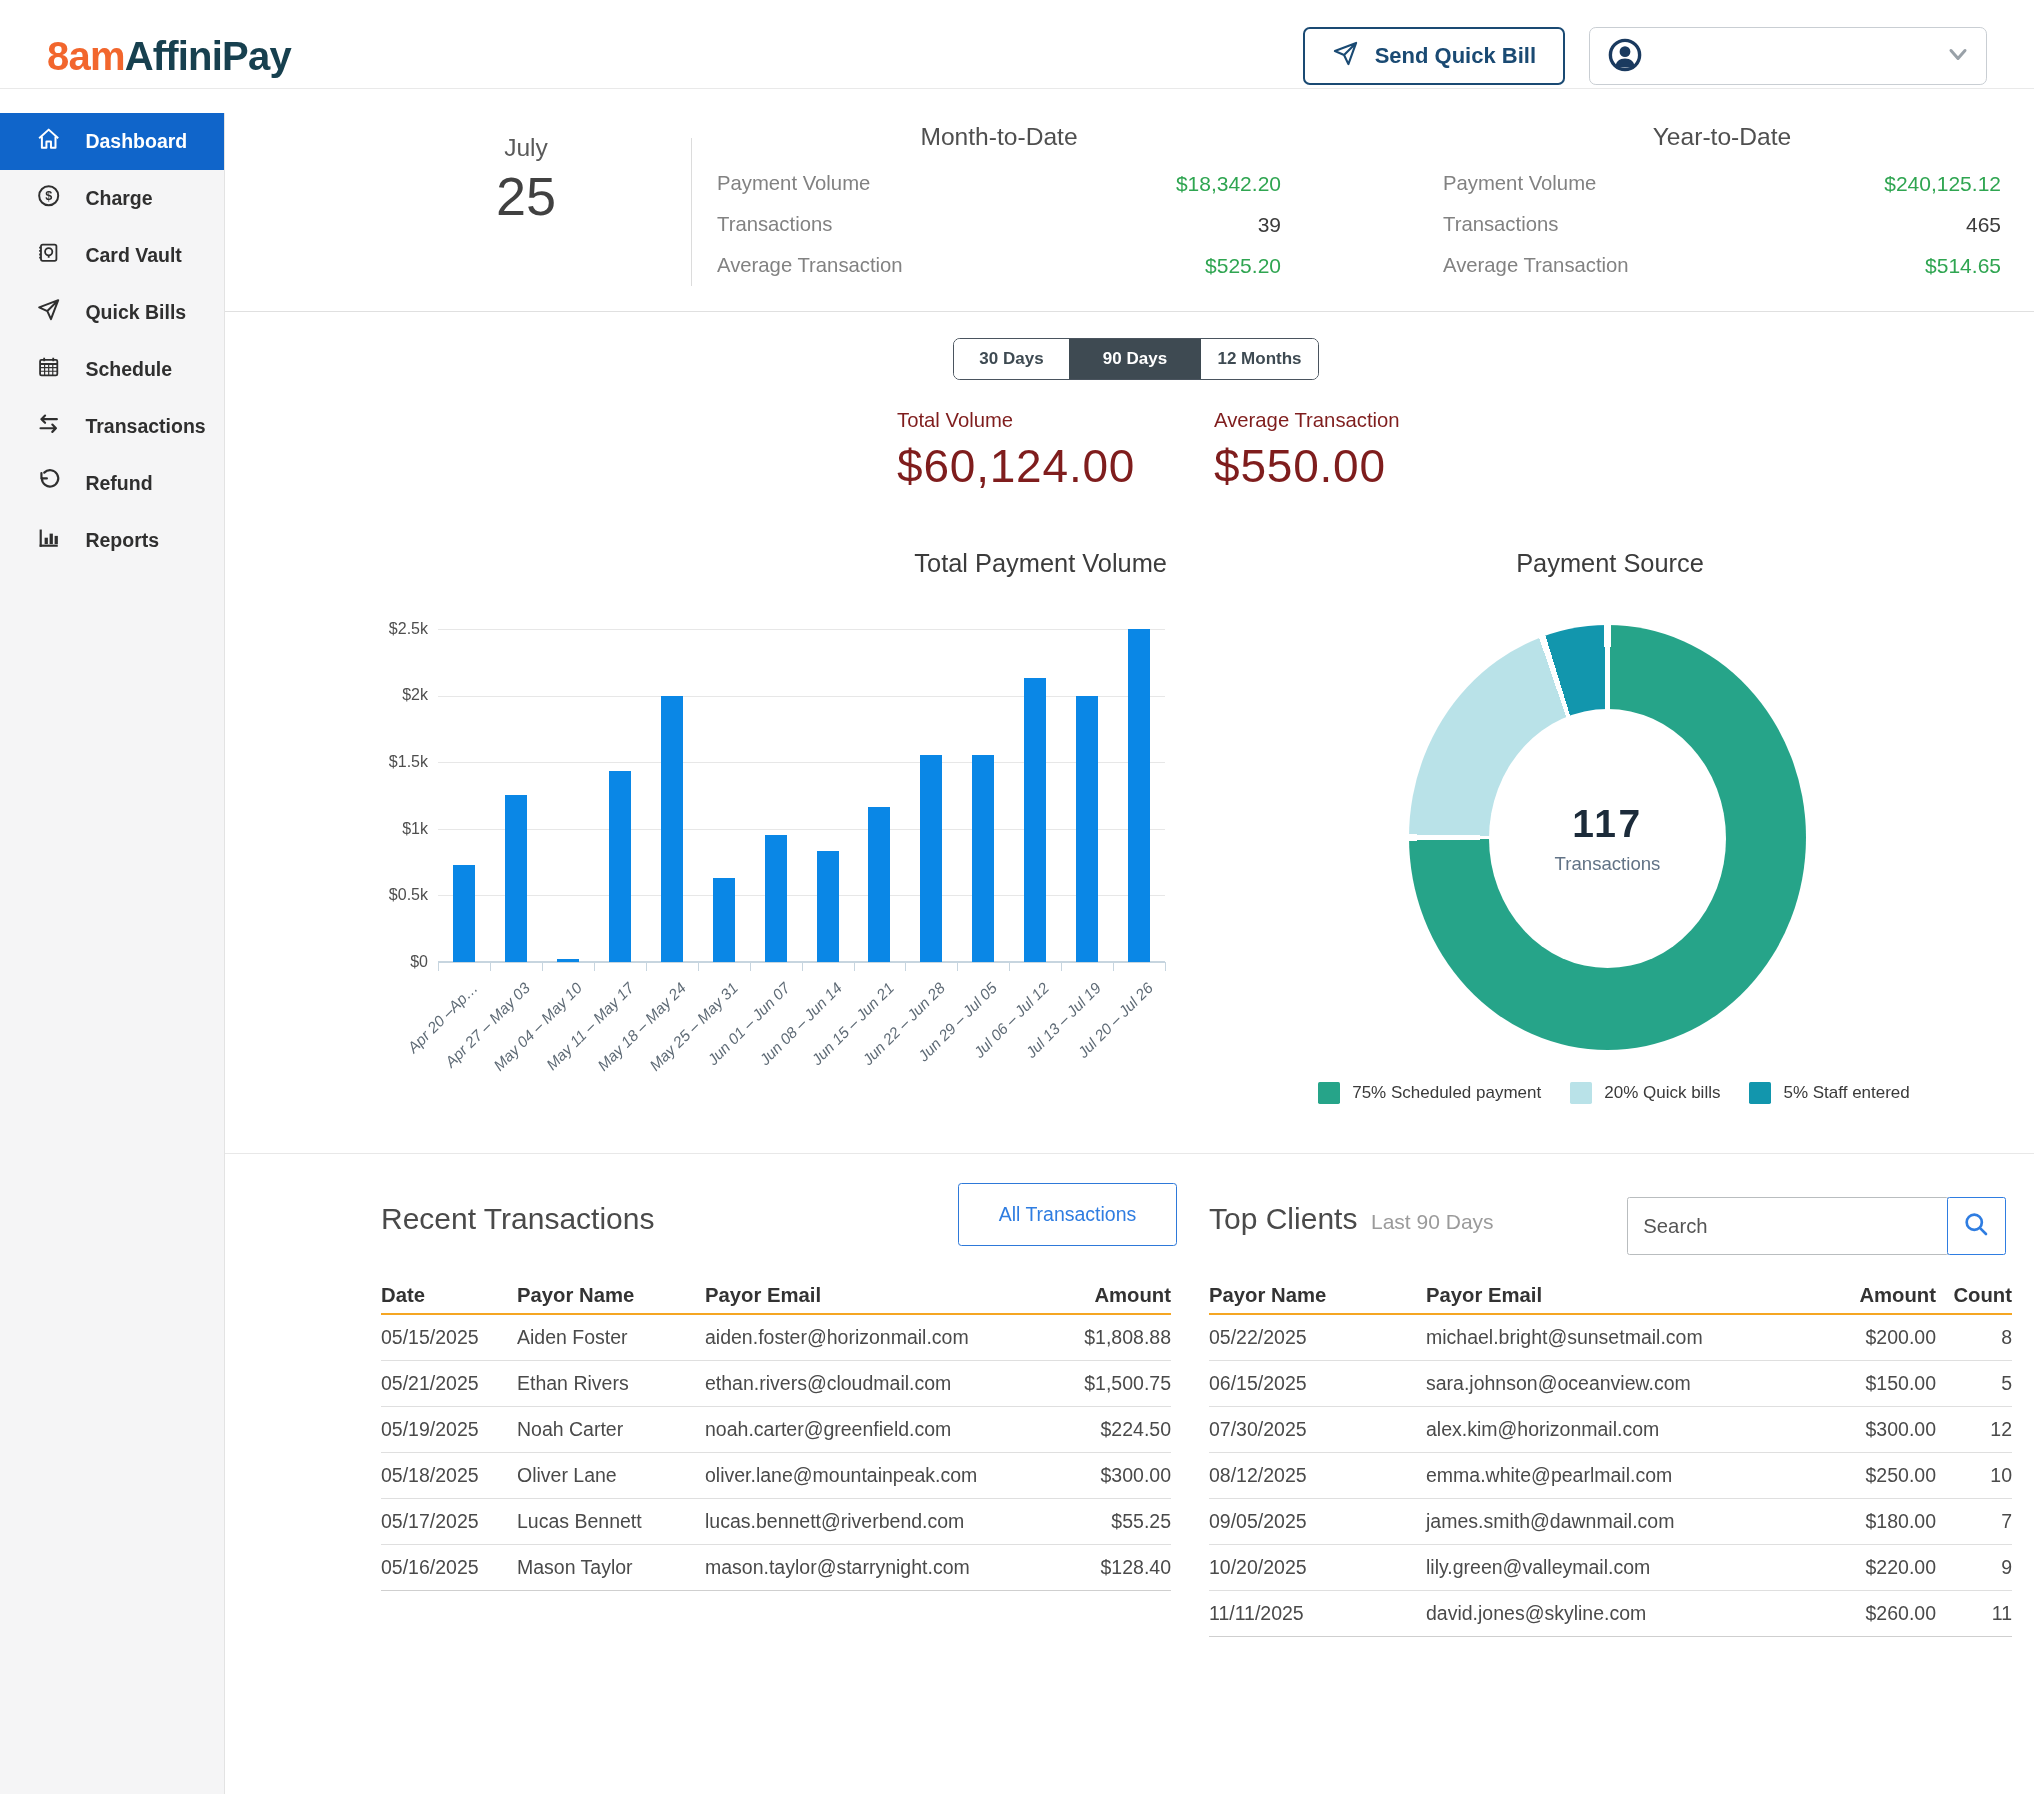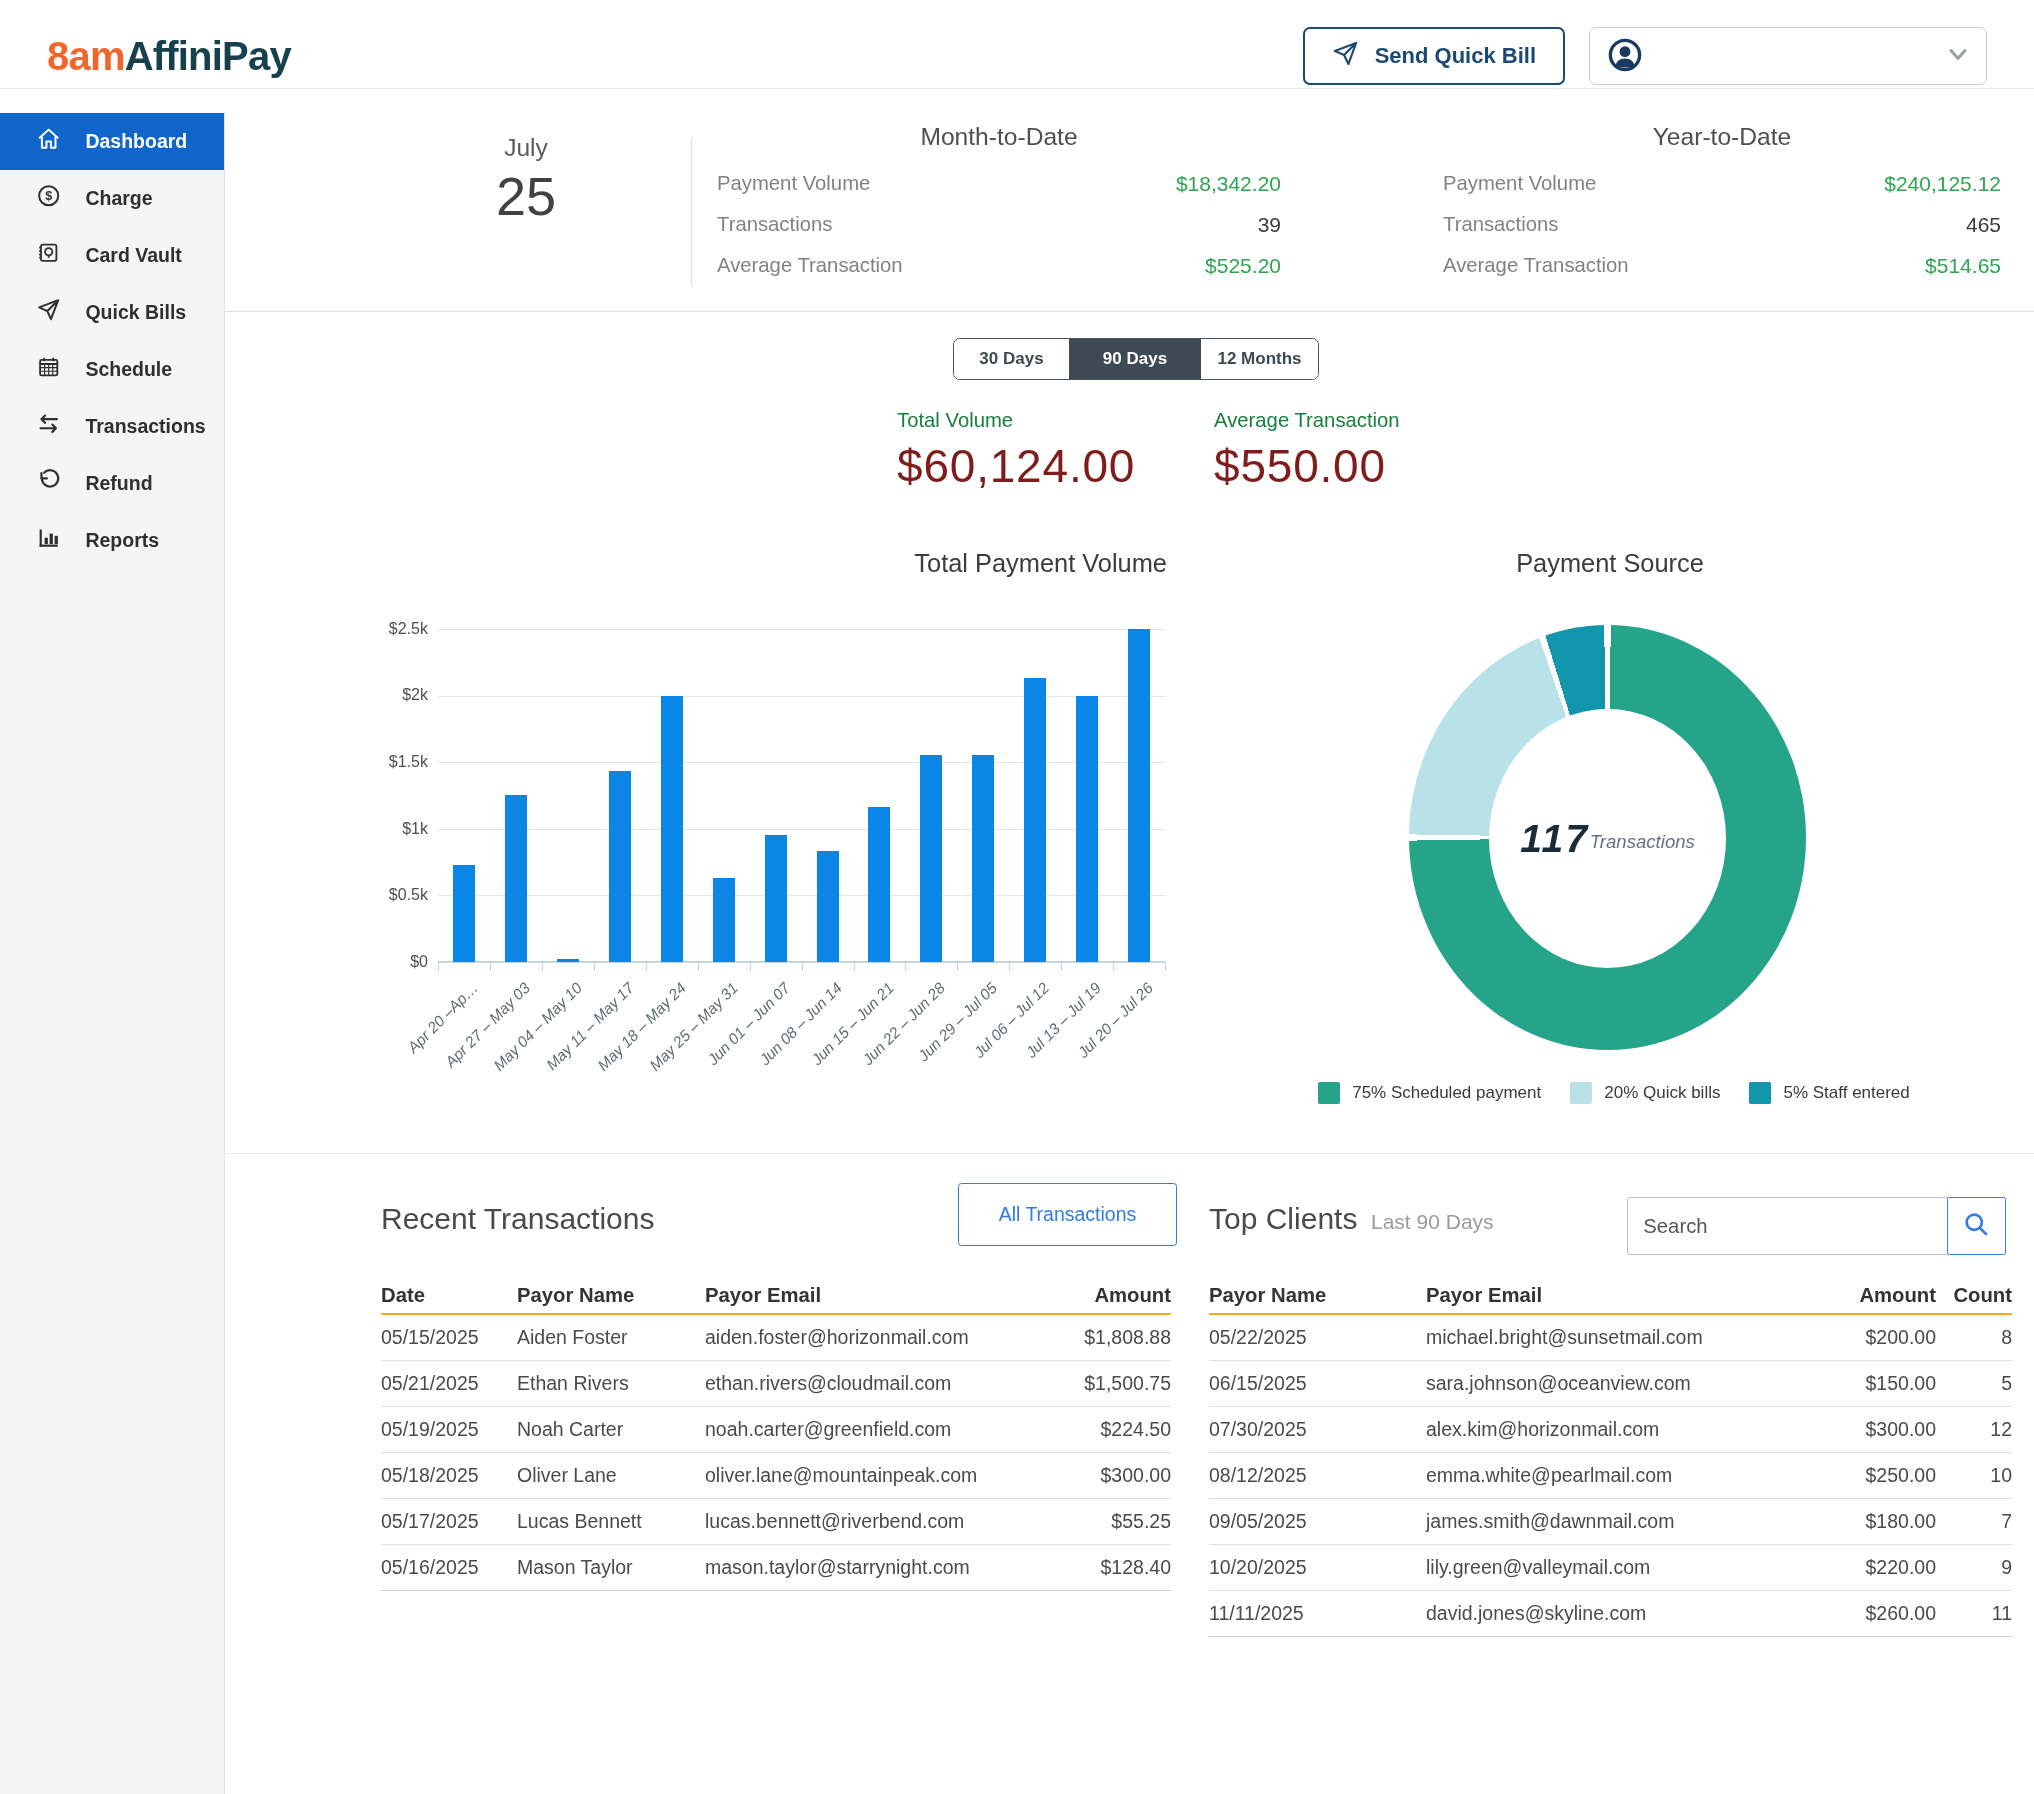--- a/index.html
+++ b/index.html
@@ -42,39 +42,39 @@
 
   
   .range-tabs { position:absolute; left:953px; top:338px; height:42px; display:flex; border:1.7px solid #4A545E; border-radius:6.8px; overflow:hidden; background:#fff; }
   .tab { display:flex; align-items:center; justify-content:center; font-size:17px; font-weight:600; color:#3E4A52; cursor:pointer; background:#fff; }
   .tab:nth-child(1){ width:115px; } .tab:nth-child(2){ width:132px; } .tab:nth-child(3){ width:117px; }
   .tab[data-selected="true"] { background:#3E4A52; color:#fff; }
 
   
   .summary-block { position:absolute; top:409px; }
   .summary-block.vol { left:897px; } .summary-block.avg { left:1214px; }
-  .sum-label { font-size:20.3px; color:#15803d; margin-bottom:6.8px; }
+  .sum-label { font-size:20.3px; color:#7f1d1d; margin-bottom:6.8px; }
   .sum-value { font-size:46px; color:#7f1d1d; letter-spacing:0.8px; }
 
   
   .bar-title { position:absolute; left:438px; top:549px; width:729px; text-align:right; font-size:25.4px; color:#3C3C3C; }
   .barplot { position:absolute; left:438px; top:629px; width:727px; height:333px; }
   .gl { position:absolute; left:0; width:100%; height:0.8px; background:#E7E7E7; }
   .gl.axis { background:#C7D5DF; height:1.7px; }
   .ylab { position:absolute; left:-85px; width:75px; text-align:right; font-size:16px; color:#4F4F4F; }
   .bar { position:absolute; bottom:0; width:22px; background:#0A87E6; }
   .btick { position:absolute; width:0.8px; height:8.5px; background:#C7D5DF; top:333px; }
   .xl { position:absolute; width:144px; text-align:right; font-size:15.3px; font-style:italic; color:#5F6B76;
         transform-origin:100% 0; transform:rotate(-45deg); white-space:nowrap; }
 
   
   .donut-title { position:absolute; left:1322px; top:549px; width:576px; text-align:center; font-size:25.4px; color:#3C3C3C; }
   .donut { position:absolute; left:1409px; top:625px; width:397px; height:425px; border-radius:50%; }
   .donut-hole { position:absolute; left:80px; top:84px; width:237px; height:259px; background:#fff; border-radius:50%;
-                display:flex; flex-direction:row; align-items:center; justify-content:center;font-style:italic; }
+                display:flex; flex-direction:column; align-items:center; justify-content:center; }
   .hole-num { font-size:39px; font-weight:700; color:#1C2B3A; letter-spacing:2.5px; }
   .hole-lab { font-size:18.6px; color:#627386; margin-top:6.8px; }
   .legend { position:absolute; left:1237px; top:1082px; width:754px; display:flex; justify-content:center; gap:29px; }
   .leg-item { display:flex; align-items:center; gap:12px; }
   .leg-sw { width:22px; height:22px; border-radius:1.7px; }
   .leg-lab { font-size:17px; color:#3A3A3A; white-space:nowrap; }
 
   .hdiv { position:absolute; left:225px; top:1153px; width:1809px; height:0.8px; background:#E8E8E8; }
 
   

